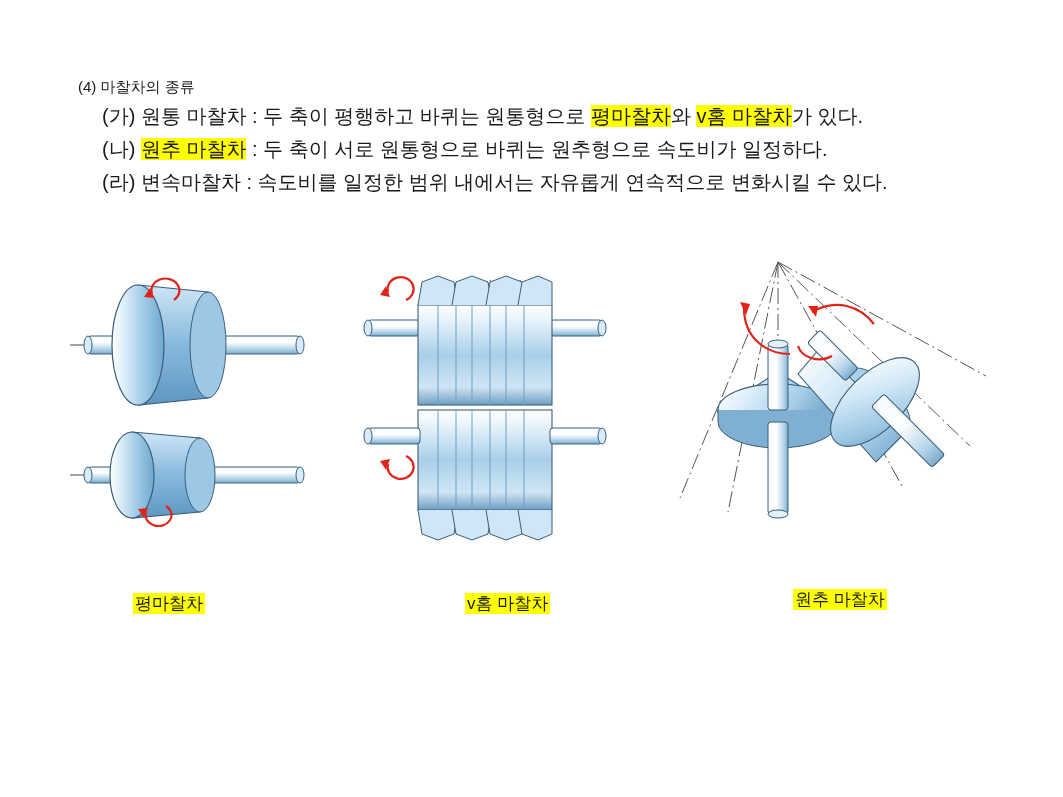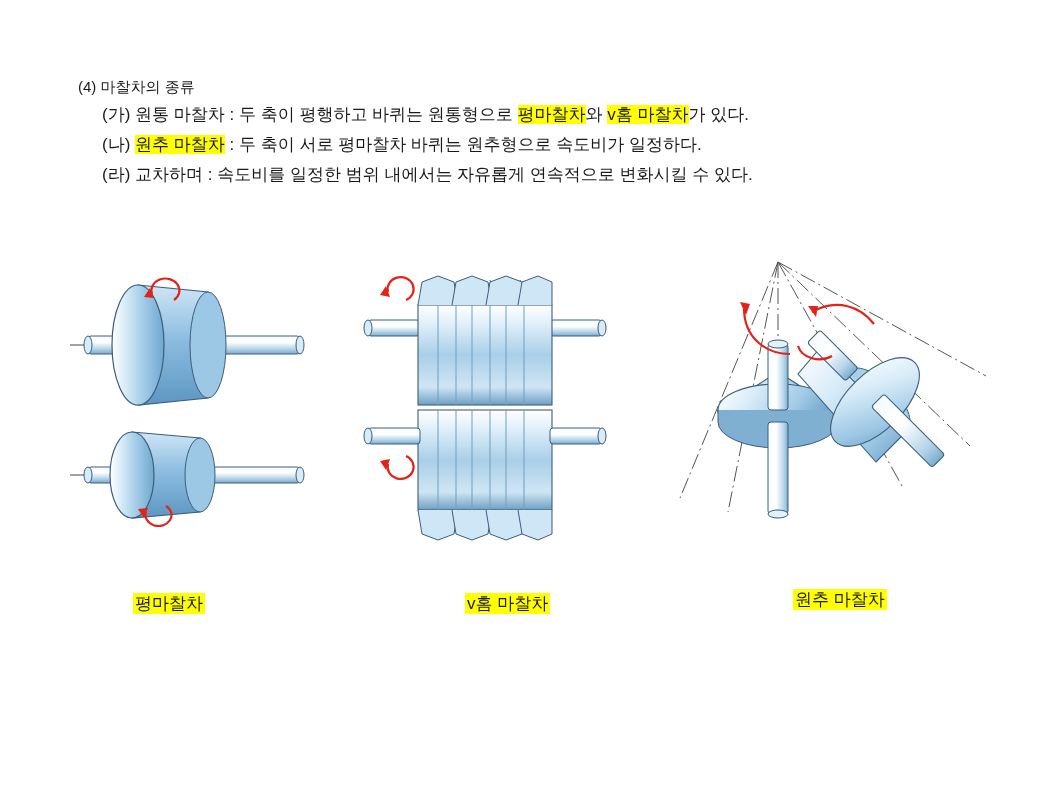--- a/index.html
+++ b/index.html
@@ -32,21 +32,21 @@
   }
   .line {
     white-space: nowrap;
     line-height: 1.0;
   }
   .line-heading {
     font-size: 15px;
     margin-bottom: 12px;
   }
   .line-item {
-    font-size: 17px;
+    font-size: 20px;
     margin-left: 24px;
     margin-bottom: 13px;
   }
   .hl {
     background: #ffff00;
   }
   
   .figures {
     position: absolute;
     left: 0;
@@ -85,27 +85,27 @@
 
     <div class="line line-heading">(4) 마찰차의 종류</div>
 
     <div class="line line-item">
       <span>(가)</span>
       <span>원통 마찰차 : 두 축이 평행하고 바퀴는 원통형으로 </span><span class="hl">평마찰차</span><span>와 </span><span class="hl">v홈 마찰차</span><span>가 있다.</span>
     </div>
 
     <div class="line line-item">
       <span>(나)</span>
-      <span class="hl">원추 마찰차</span><span> : 두 축이 서로 평마찰차 바퀴는 원추형으로 속도비가 일정하다.</span>
+      <span class="hl">원추 마찰차</span><span> : 두 축이 서로 원통형으로 바퀴는 원추형으로 속도비가 일정하다.</span>
     </div>
 
 
     <div class="line line-item">
       <span>(라)</span>
-      <span>교차하며 : 속도비를 일정한 범위 내에서는 자유롭게 연속적으로 변화시킬 수 있다.</span>
+      <span>변속마찰차 : 속도비를 일정한 범위 내에서는 자유롭게 연속적으로 변화시킬 수 있다.</span>
     </div>
 
   </div>
 
   <div class="figures">
 
     <div class="figure fig-flat">
       <svg class="fig-svg" width="250" height="300" viewBox="0 0 250 300">
         <defs>
           <linearGradient id="gFlatDisc" x1="0" y1="0" x2="1" y2="0">

